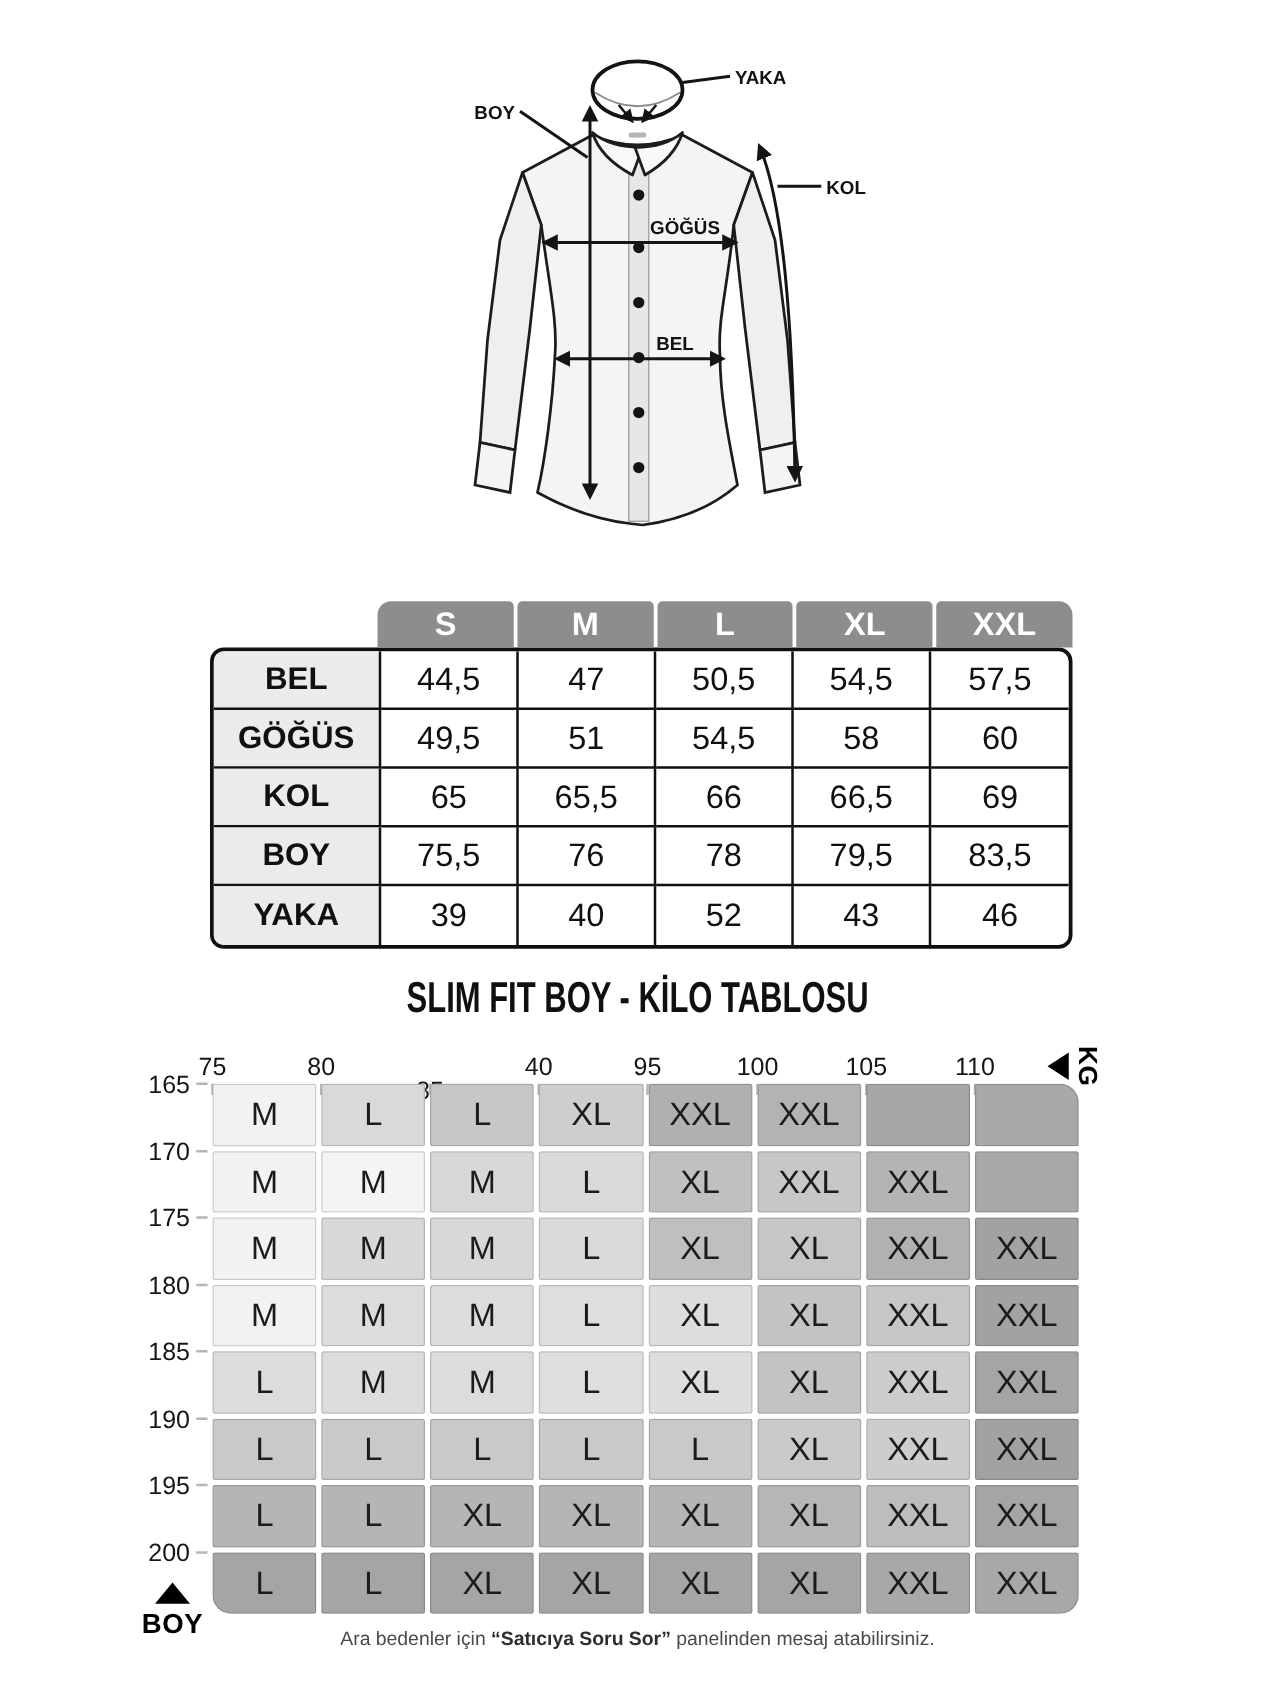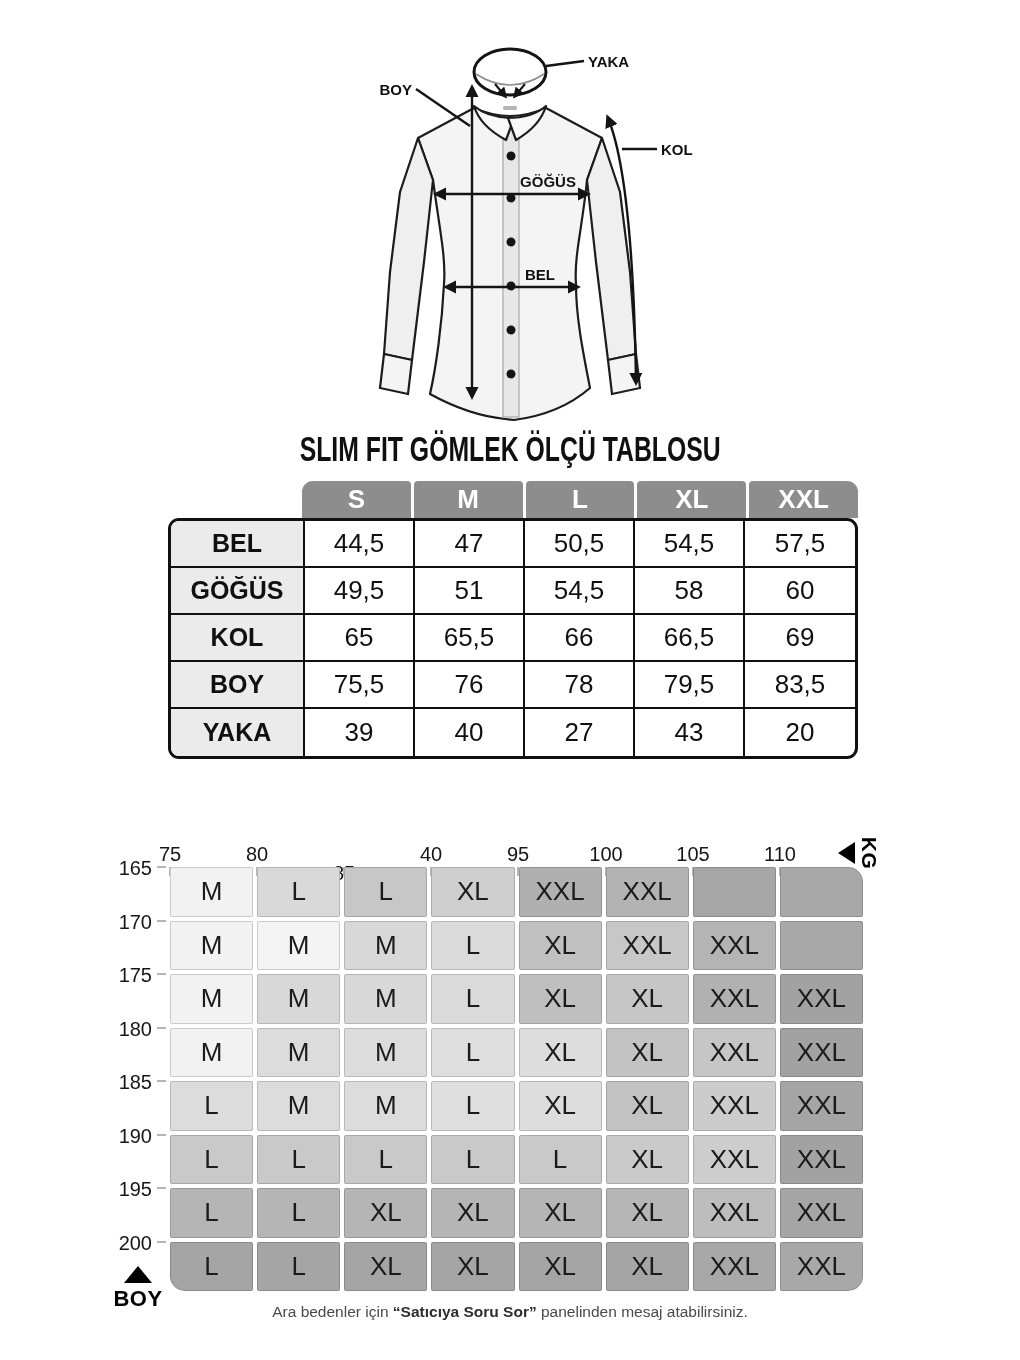--- a/index.html
+++ b/index.html
@@ -122,23 +122,20 @@
     <line x1="322" y1="127" x2="357" y2="127" stroke="#141414" stroke-width="2.4"></line>
     <text x="361" y="133" text-anchor="start" font-size="15" font-weight="700" fill="#111">KOL</text>
 
     <line x1="137" y1="172" x2="287" y2="172" stroke="#141414" stroke-width="2.4" marker-start="url(#ah)" marker-end="url(#ah)"></line>
     <text x="248" y="165" text-anchor="middle" font-size="15" font-weight="700" fill="#111">GÖĞÜS</text>
 
     <line x1="147" y1="265" x2="277" y2="265" stroke="#141414" stroke-width="2.4" marker-start="url(#ah)" marker-end="url(#ah)"></line>
     <text x="240" y="258" text-anchor="middle" font-size="15" font-weight="700" fill="#111">BEL</text>
   </svg>
 
-  <div class="title" style="top:432px;">
-    <span class="cond">SLIM FIT GÖMLEK ÖLÇÜ TABLOSU</span>
-  </div>
 
   <div id="size-table">
     <div class="st-header">
         <div class="st-h">S</div>
         <div class="st-h">M</div>
         <div class="st-h">L</div>
         <div class="st-h">XL</div>
         <div class="st-h">XXL</div>
       </div>
     <div class="st-body">
@@ -162,26 +159,29 @@
         <div class="st-cell col-last">69</div>
         <div class="st-cell st-label">BOY</div>
         <div class="st-cell">75,5</div>
         <div class="st-cell">76</div>
         <div class="st-cell">78</div>
         <div class="st-cell">79,5</div>
         <div class="st-cell col-last">83,5</div>
         <div class="st-cell st-label row-last">YAKA</div>
         <div class="st-cell row-last">39</div>
         <div class="st-cell row-last">40</div>
-        <div class="st-cell row-last">27</div>
+        <div class="st-cell row-last">52</div>
         <div class="st-cell row-last">43</div>
-        <div class="st-cell col-last row-last">20</div>
+        <div class="st-cell col-last row-last">46</div>
       </div>
   </div>
 
+  <div class="title" style="top:780px;">
+    <span class="cond">SLIM FIT BOY - KİLO TABLOSU</span>
+  </div>
 
   <div class="kg-axis">
       <span class="kg-num" style="left: 0px;">75</span>
       <span class="kg-tick" style="left: 0px;"></span>
       <span class="kg-num" style="left: 87px;">80</span>
       <span class="kg-tick" style="left: 87px;"></span>
       <span class="kg-num" style="left: 174px; margin-top: 19px;">85</span>
       <span class="kg-tick" style="left: 174px;"></span>
       <span class="kg-num" style="left: 261px;">40</span>
       <span class="kg-tick" style="left: 261px;"></span>

